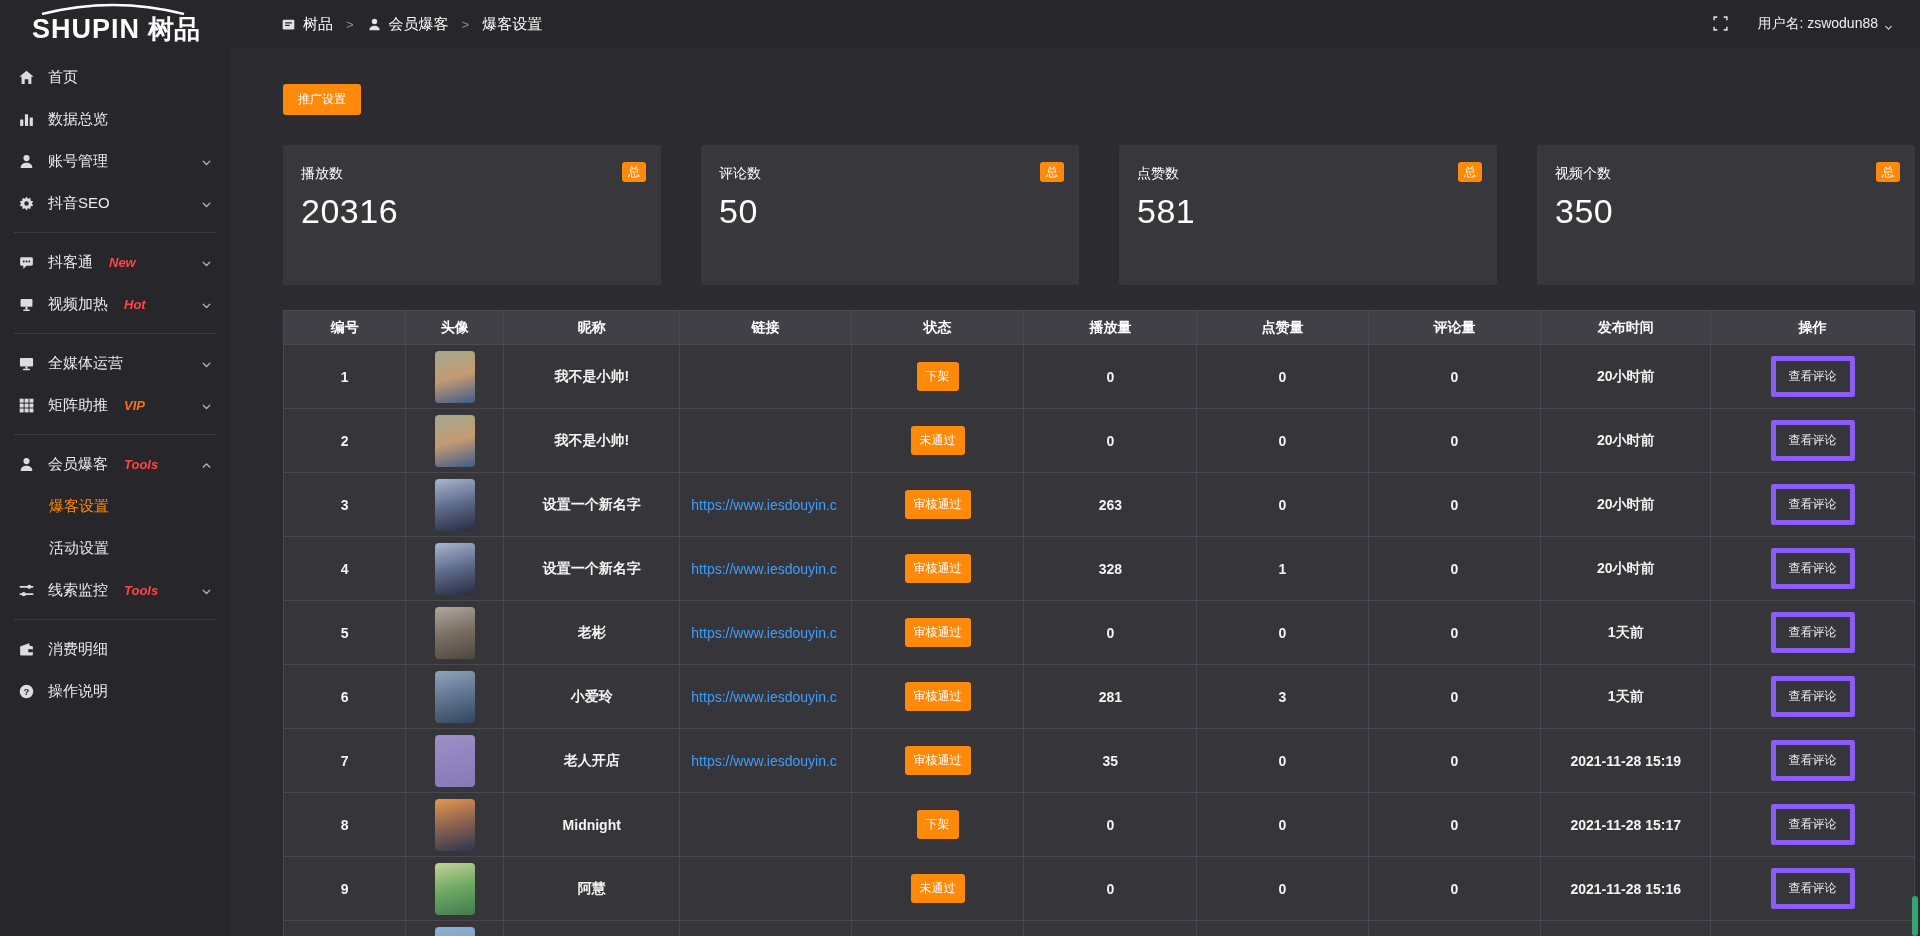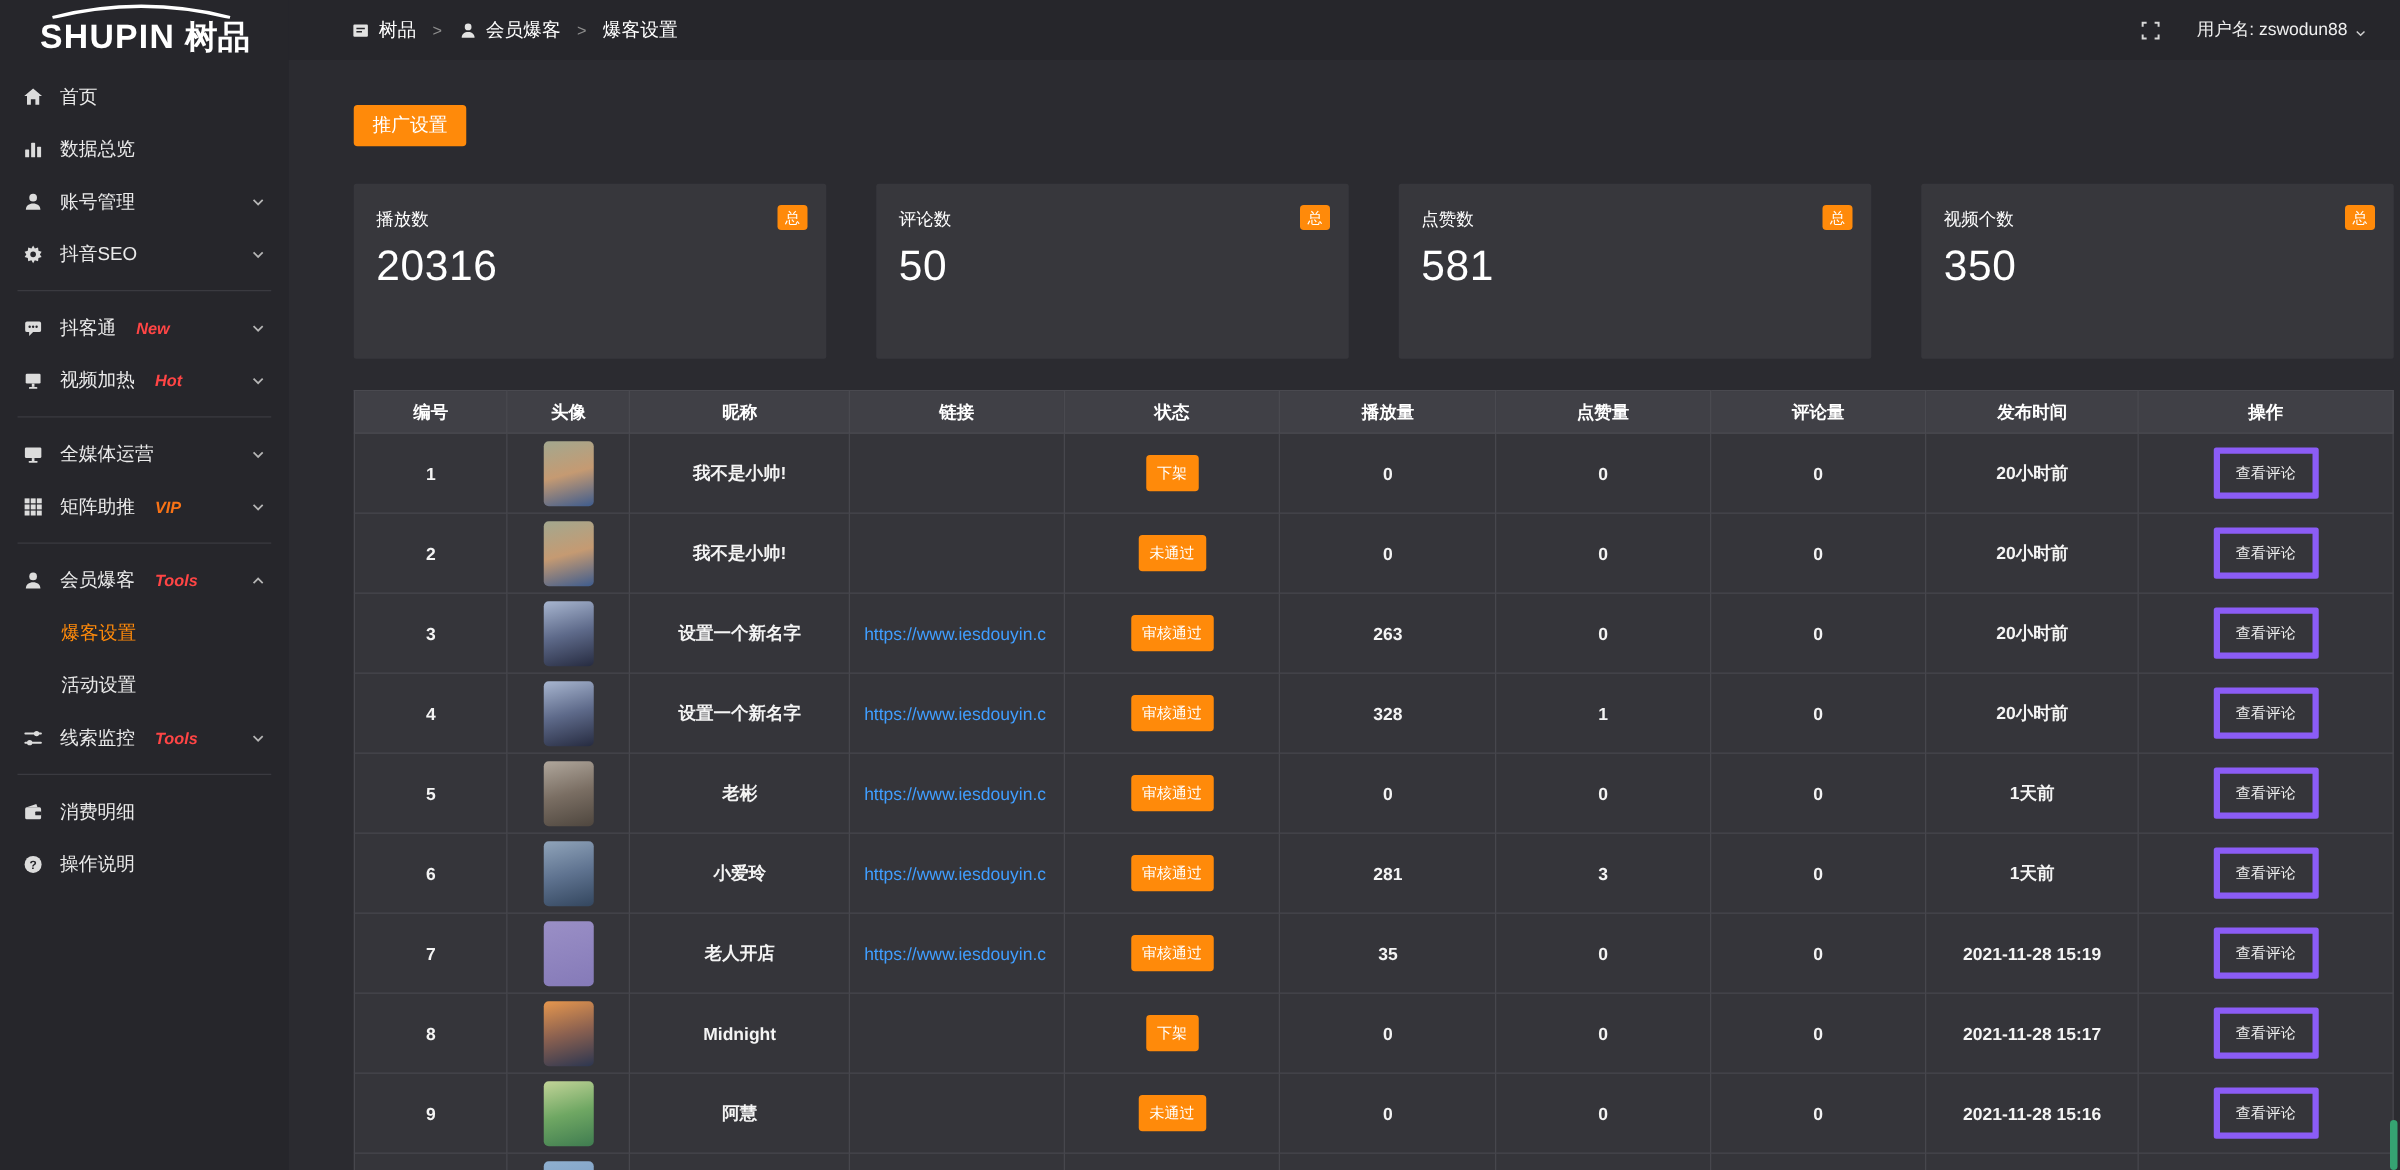--- a/index.html
+++ b/index.html
@@ -28,32 +28,32 @@
   .nav-divider { height:1px; background:#3a3a40; margin:8px 14px; }
 
   
   .main { flex:1; display:flex; flex-direction:column; min-width:0; }
   .topbar { height:48px; flex-shrink:0; background:#26262b; display:flex; align-items:center; padding:0 26px 0 50px; }
   .crumbs { display:flex; align-items:center; }
   .crumb { display:flex; align-items:center; font-size:15px; color:#fff; cursor:pointer; }
   .crumb-icon { width:15px; height:15px; margin-right:7px; }
   .crumb-icon svg { width:100%; height:100%; fill:#e2e2e2; }
   .crumb-sep { color:#8d8d8d; font-size:13px; margin:0 13px; }
-  .topbar-right { margin-left:auto; display:flex; align-items:flex-end; }
+  .topbar-right { margin-left:auto; display:flex; align-items:flex-start; }
   .fs-icon { width:17px; height:17px; cursor:pointer; }
   .fs-icon svg { width:100%; height:100%; }
   .user-box { display:flex; align-items:center; margin-left:28px; cursor:pointer; }
   .user-label { font-size:14px; color:#f0f0f0; }
   .user-chevron { width:11px; height:11px; margin-left:5px; color:#cfcfcf; }
   .user-chevron svg { width:100%; height:100%; }
 
   
   .content { flex:1; padding:0 5px 0 52px; }
   .promo-btn { margin-top:36px; background:#ff8a0a; color:#fff; border:none; border-radius:3px;
-               font-size:15px; padding:7px 15px; cursor:pointer; font-family:inherit; }
+               font-size:12px; padding:7px 15px; cursor:pointer; font-family:inherit; }
 
   .stats { display:flex; gap:40px; margin-top:30px; }
   .stat-card { flex:1; background:#37373c; height:140px; padding:20px 18px; position:relative; border-radius:2px; }
   .stat-label { font-size:14px; color:#fff; }
   .stat-badge { position:absolute; top:17px; right:15px; background:#ff8a0a; color:#fff;
                 font-size:12px; line-height:1; padding:4px 6px; border-radius:3px; }
   .stat-value { font-size:34px; margin-top:9px; letter-spacing:.5px; }
 
   .table-wrap { margin-top:25px; }
   table { width:100%; border-collapse:collapse; table-layout:fixed; background:#35353a; }

